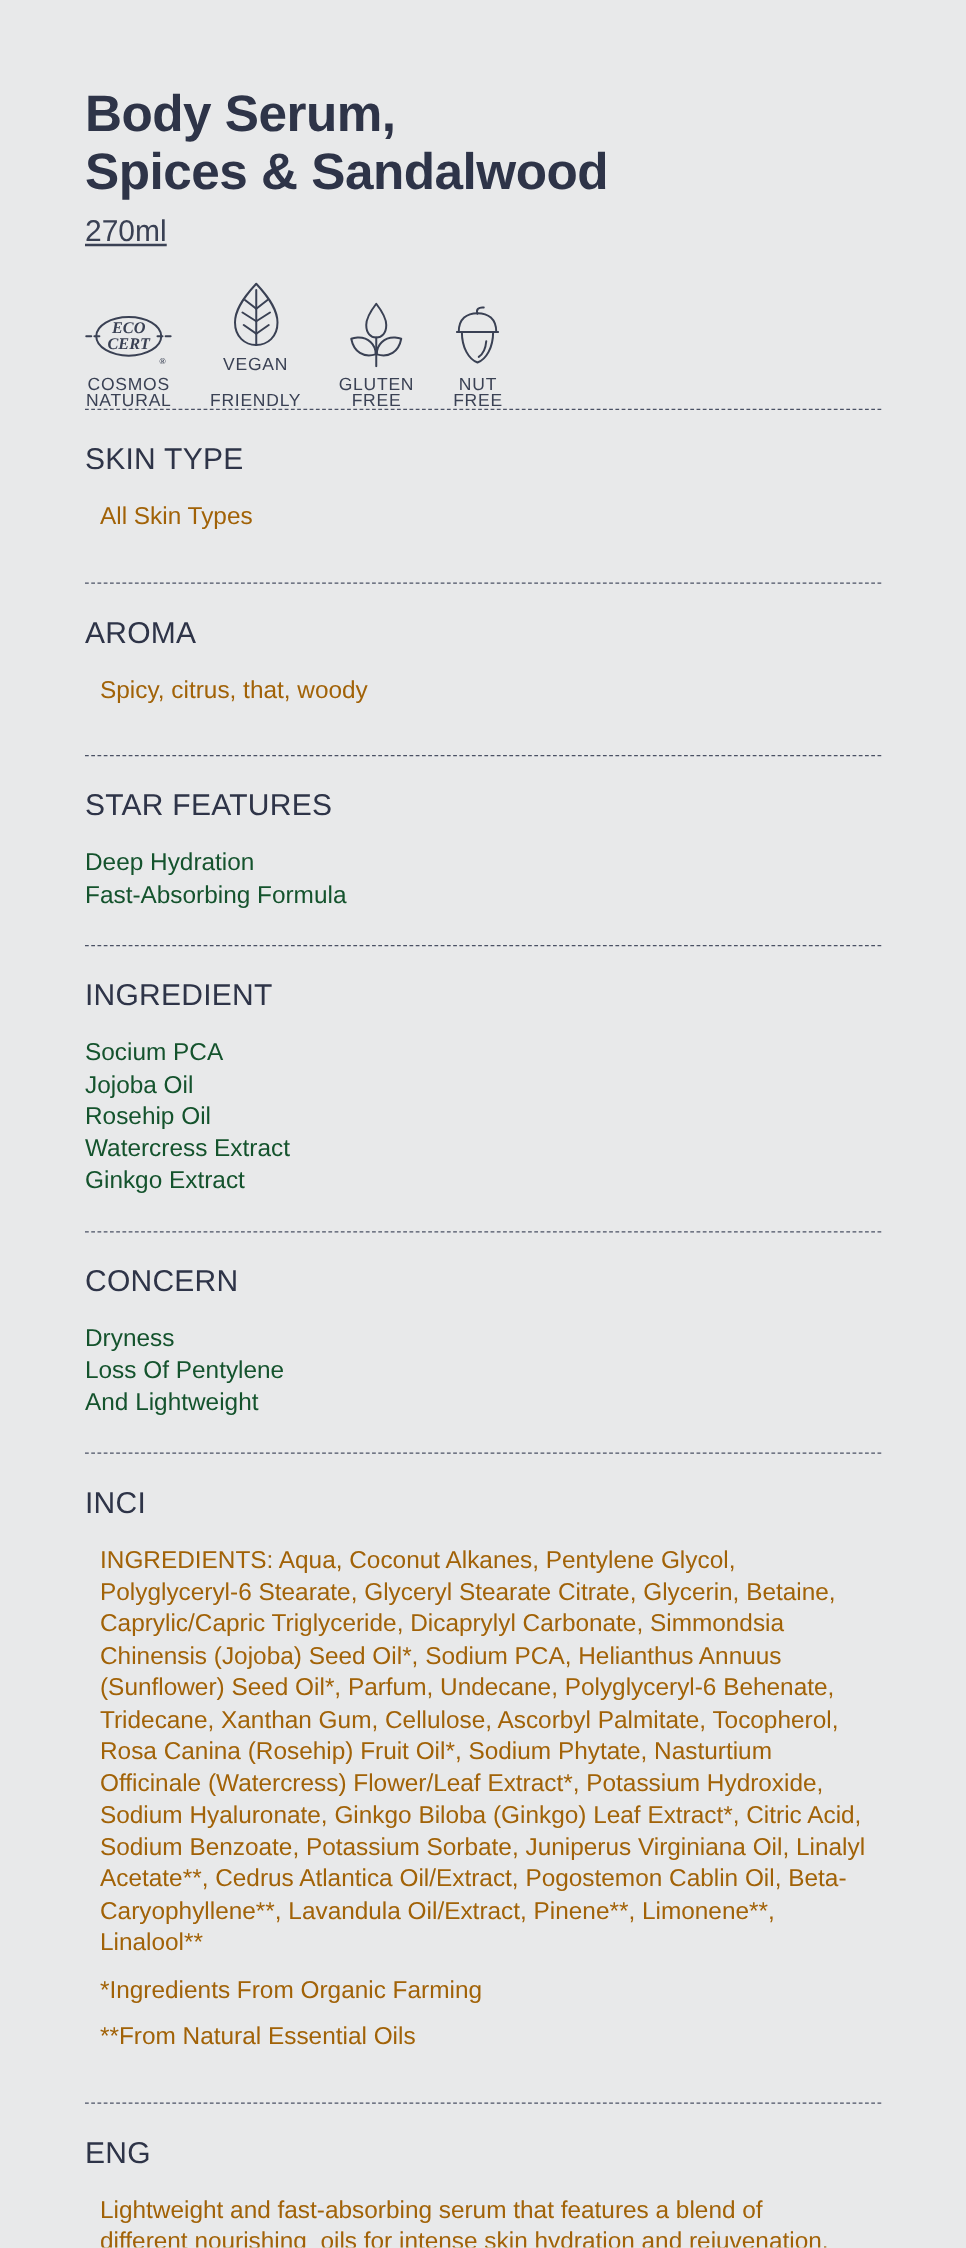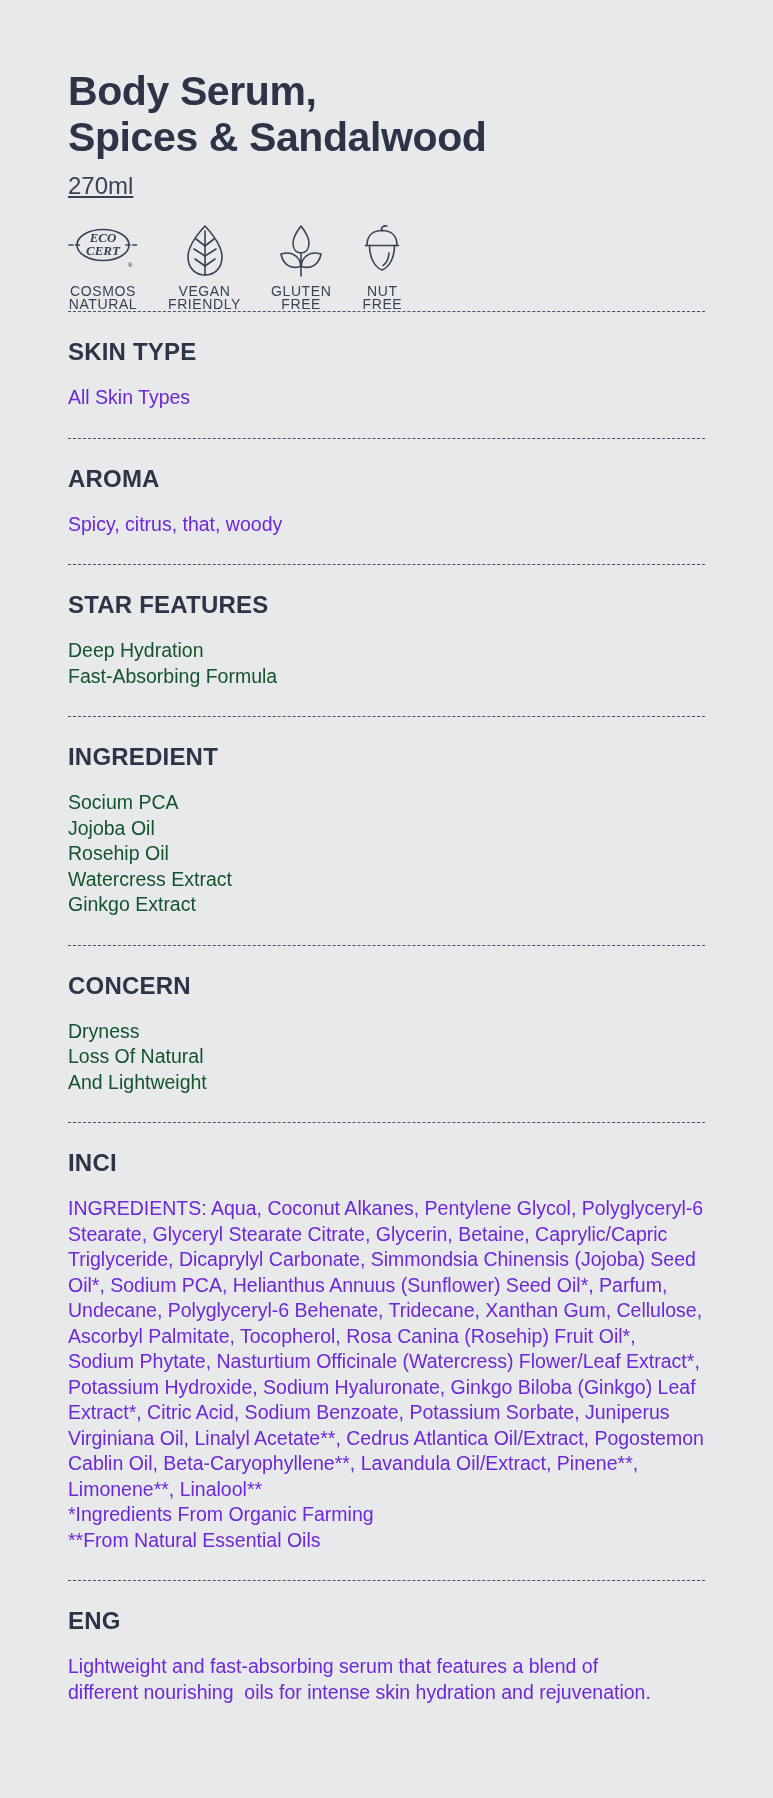--- a/index.html
+++ b/index.html
@@ -34,20 +34,21 @@
   .badges {
     display: flex;
     align-items: flex-end;
     gap: 30px;
     margin-top: 24px;
   }
   .badge { display: flex; flex-direction: column; align-items: center; }
   .badge .icon-box {
     height: 54px;
     display: flex;
+    align-items: flex-end;
     justify-content: center;
   }
   .badge svg { stroke: #3a4154; fill: none; stroke-width: 1.6; stroke-linecap: round; stroke-linejoin: round; }
   .badge-label {
     margin-top: 7px;
     font-size: 14px;
     line-height: 13px;
     letter-spacing: 0.6px;
     text-align: center;
     color: #3a4154;
@@ -60,29 +61,29 @@
     border-top: 1px dashed #4a5164;
     margin: 0;
     height: 0;
   }
   .first-divider { margin-top: 48px; }
   .sec { padding: 26px 0 27px 0; }
   .sec h2 {
     margin: 0 0 20px 0;
     font-size: 24px;
     line-height: 27px;
-    font-weight: 700;
+    font-weight: 400;
     letter-spacing: 0.2px;
     color: #2e3448;
   }
   .sec .body {
-    margin: 0;
+    margin: 12px;
     font-size: 19.5px;
     line-height: 25.5px;
-    color: #6d28d9;
+    color: #a16207;
     white-space: pre-wrap;
   }
   .sec .list-item {
     font-size: 19.5px;
     line-height: 25.5px;
     color: #14532d;
   }
 </style>
 </head>
 <body>
@@ -119,21 +120,21 @@
           <line x1="21" y1="7" x2="21" y2="51"></line>
           <line x1="21" y1="22" x2="12" y2="15"></line>
           <line x1="21" y1="32" x2="10" y2="25"></line>
           <line x1="21" y1="42" x2="11" y2="35"></line>
           <line x1="21" y1="22" x2="30" y2="15"></line>
           <line x1="21" y1="32" x2="32" y2="25"></line>
           <line x1="21" y1="42" x2="31" y2="35"></line>
         </svg>
       </span>
       <div class="badge-label">VEGAN</div>
-      <div class="badge-label" style="margin-top:0">FRIENDLY</div>
+      <div class="badge-label" style="margin-top:16px">FRIENDLY</div>
     </div>
 
     <div class="badge">
       <span class="icon-box">
         <svg width="46" height="53" viewBox="0 0 46 53">
           <path d="M23,2 C28,8.5 31,14 31,19 C31,25.5 27.5,29 23,29 C18.5,29 15,25.5 15,19 C15,14 18,8.5 23,2 Z"></path>
           <path d="M3,30 C5,40.5 13,45.5 22.5,42.5 C23,35 16.5,28.5 8,29 C6,29.2 4.5,29.5 3,30 Z"></path>
           <path d="M43,30 C41,40.5 33,45.5 23.5,42.5 C23,35 29.5,28.5 38,29 C40,29.2 41.5,29.5 43,30 Z"></path>
           <line x1="23" y1="29" x2="23" y2="52"></line>
         </svg>
@@ -184,21 +185,21 @@
     <div class="list-item">Jojoba Oil</div>
     <div class="list-item">Rosehip Oil</div>
     <div class="list-item">Watercress Extract</div>
     <div class="list-item">Ginkgo Extract</div>
   </section>
 
   <hr class="divider">
   <section class="sec">
     <h2>CONCERN</h2>
     <div class="list-item">Dryness</div>
-    <div class="list-item">Loss Of Natural</div>
+    <div class="list-item">Loss Of Pentylene</div>
     <div class="list-item">And Lightweight</div>
   </section>
 
   <hr class="divider">
   <section class="sec">
     <h2>INCI</h2>
     <p class="body">INGREDIENTS: Aqua, Coconut Alkanes, Pentylene Glycol, Polyglyceryl-6 Stearate, Glyceryl Stearate Citrate, Glycerin, Betaine, Caprylic/Capric Triglyceride, Dicaprylyl Carbonate, Simmondsia Chinensis (Jojoba) Seed Oil*, Sodium PCA, Helianthus Annuus (Sunflower) Seed Oil*, Parfum, Undecane, Polyglyceryl-6 Behenate, Tridecane, Xanthan Gum, Cellulose, Ascorbyl Palmitate, Tocopherol, Rosa Canina (Rosehip) Fruit Oil*, Sodium Phytate, Nasturtium Officinale (Watercress) Flower/Leaf Extract*, Potassium Hydroxide, Sodium Hyaluronate, Ginkgo Biloba (Ginkgo) Leaf Extract*, Citric Acid, Sodium Benzoate, Potassium Sorbate, Juniperus Virginiana Oil, Linalyl Acetate**, Cedrus Atlantica Oil/Extract, Pogostemon Cablin Oil, Beta-Caryophyllene**, Lavandula Oil/Extract, Pinene**, Limonene**, Linalool**</p>
     <p class="body">*Ingredients From Organic Farming</p>
     <p class="body">**From Natural Essential Oils</p>
   </section>

